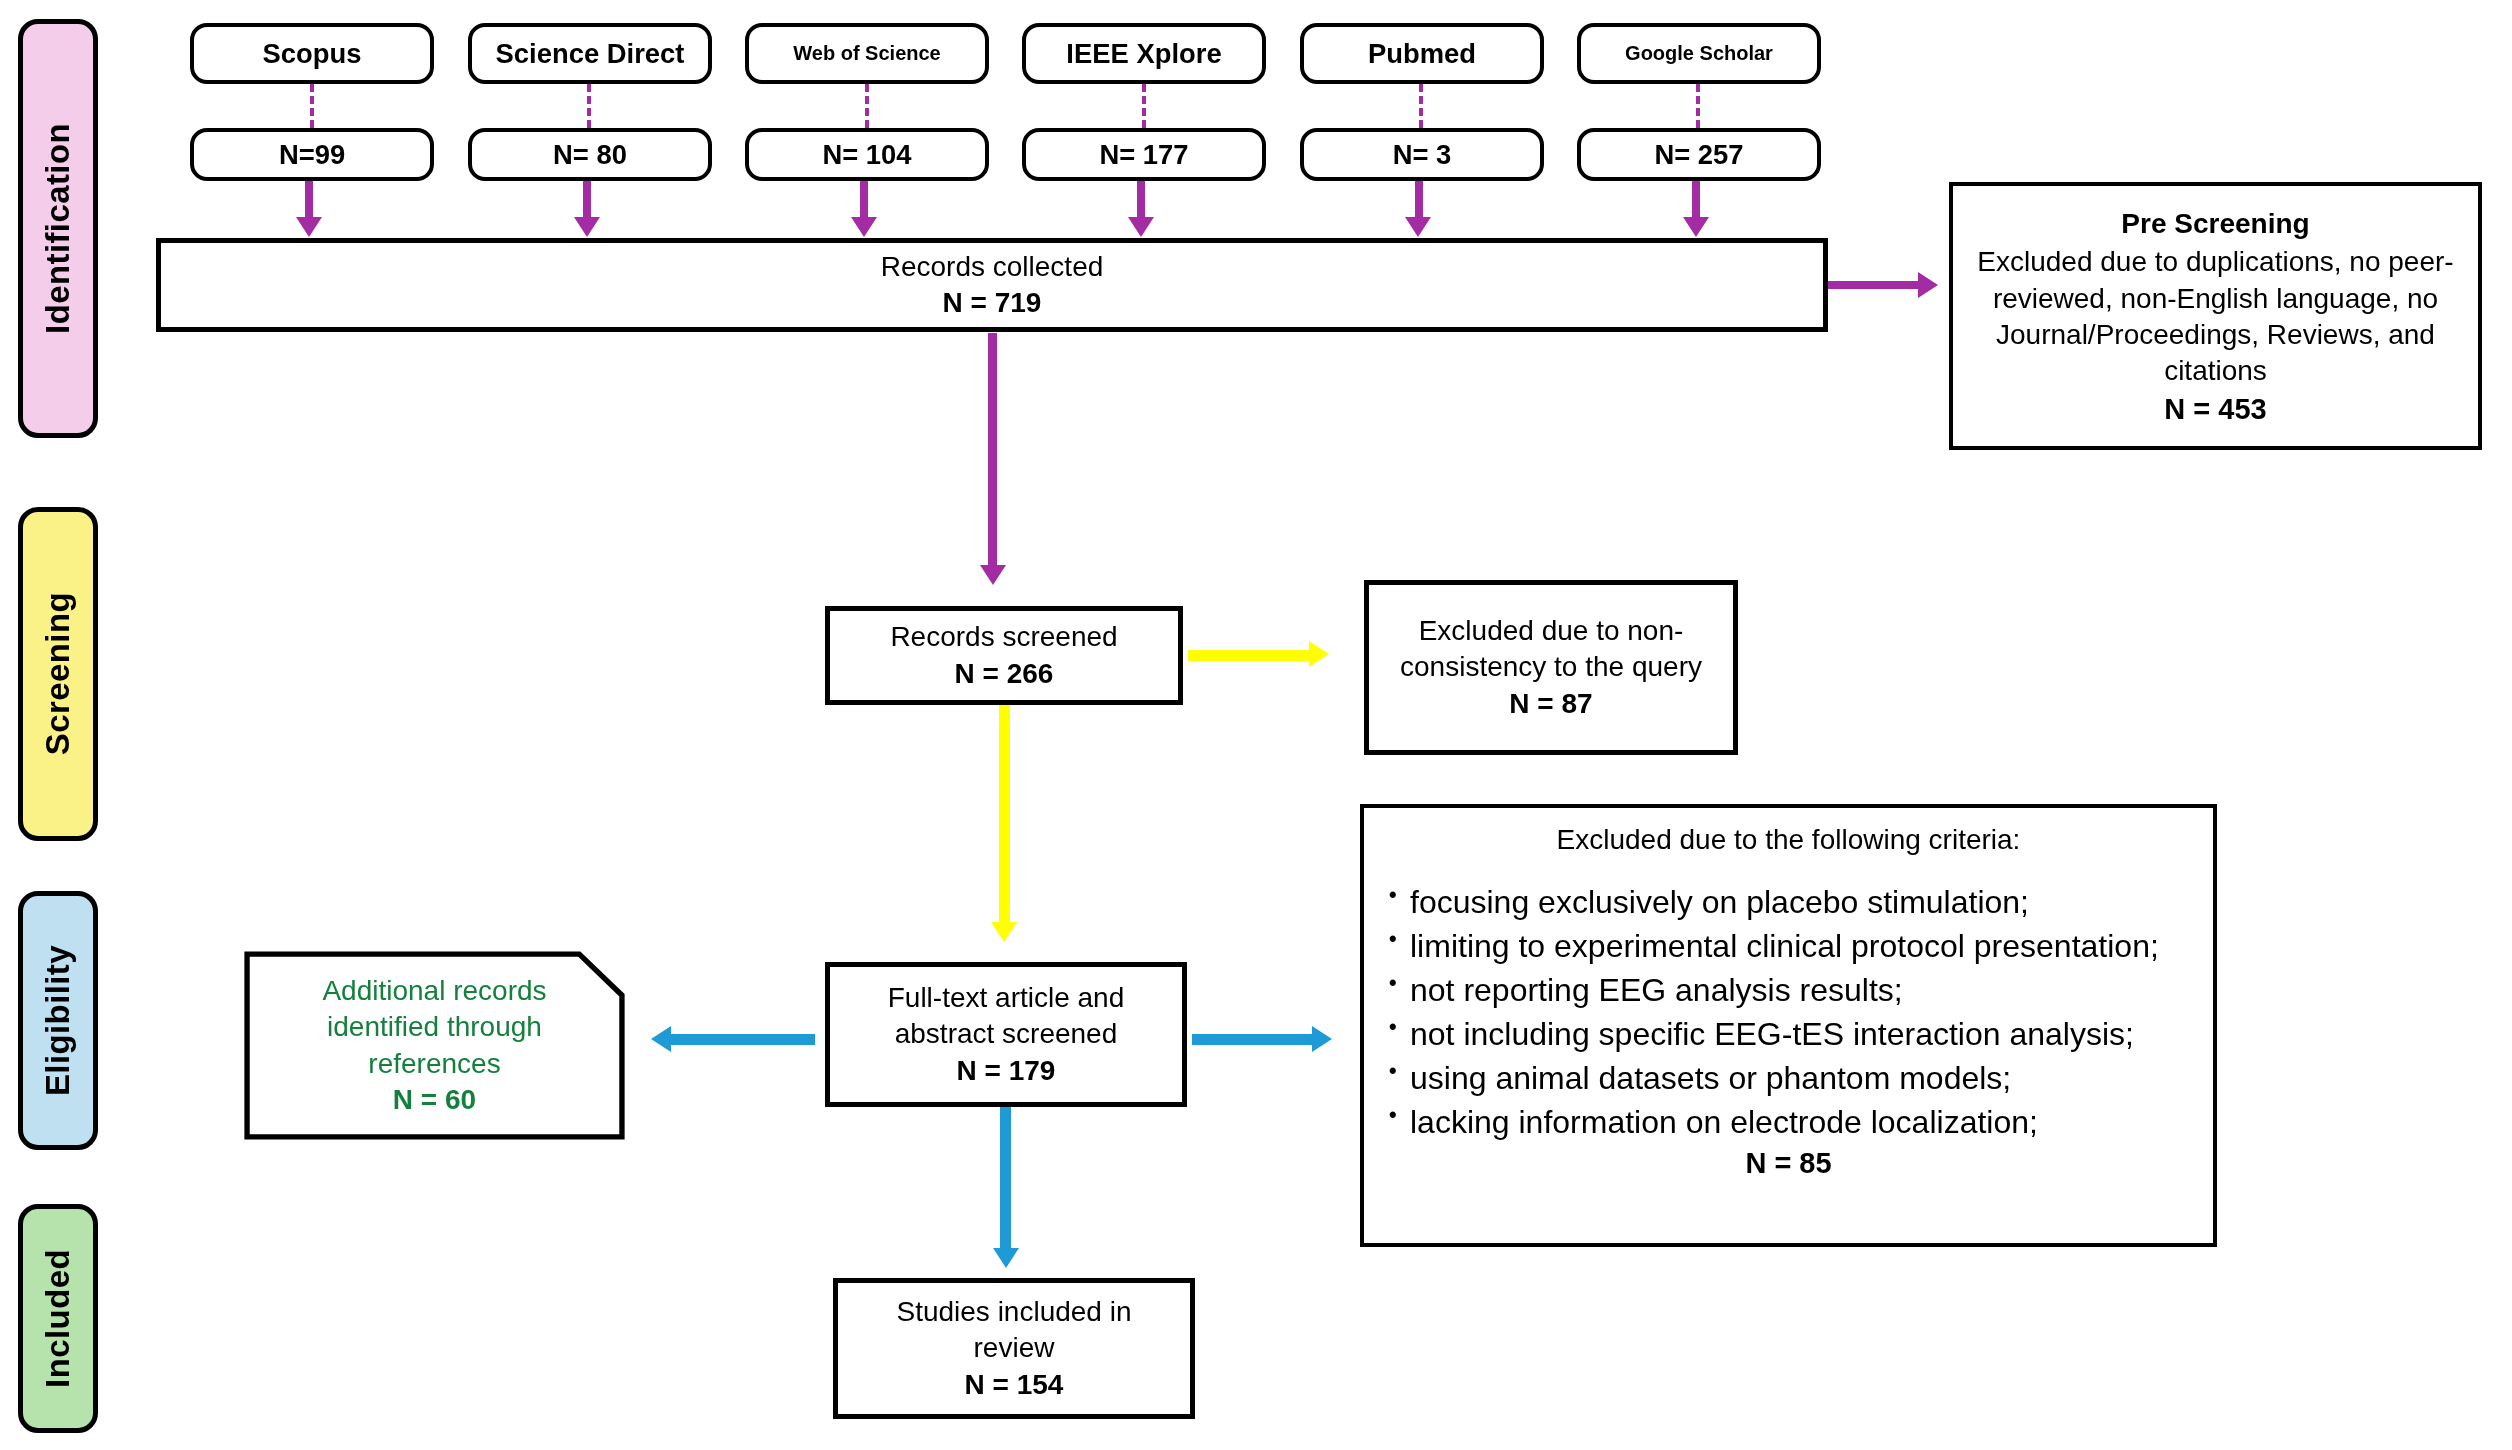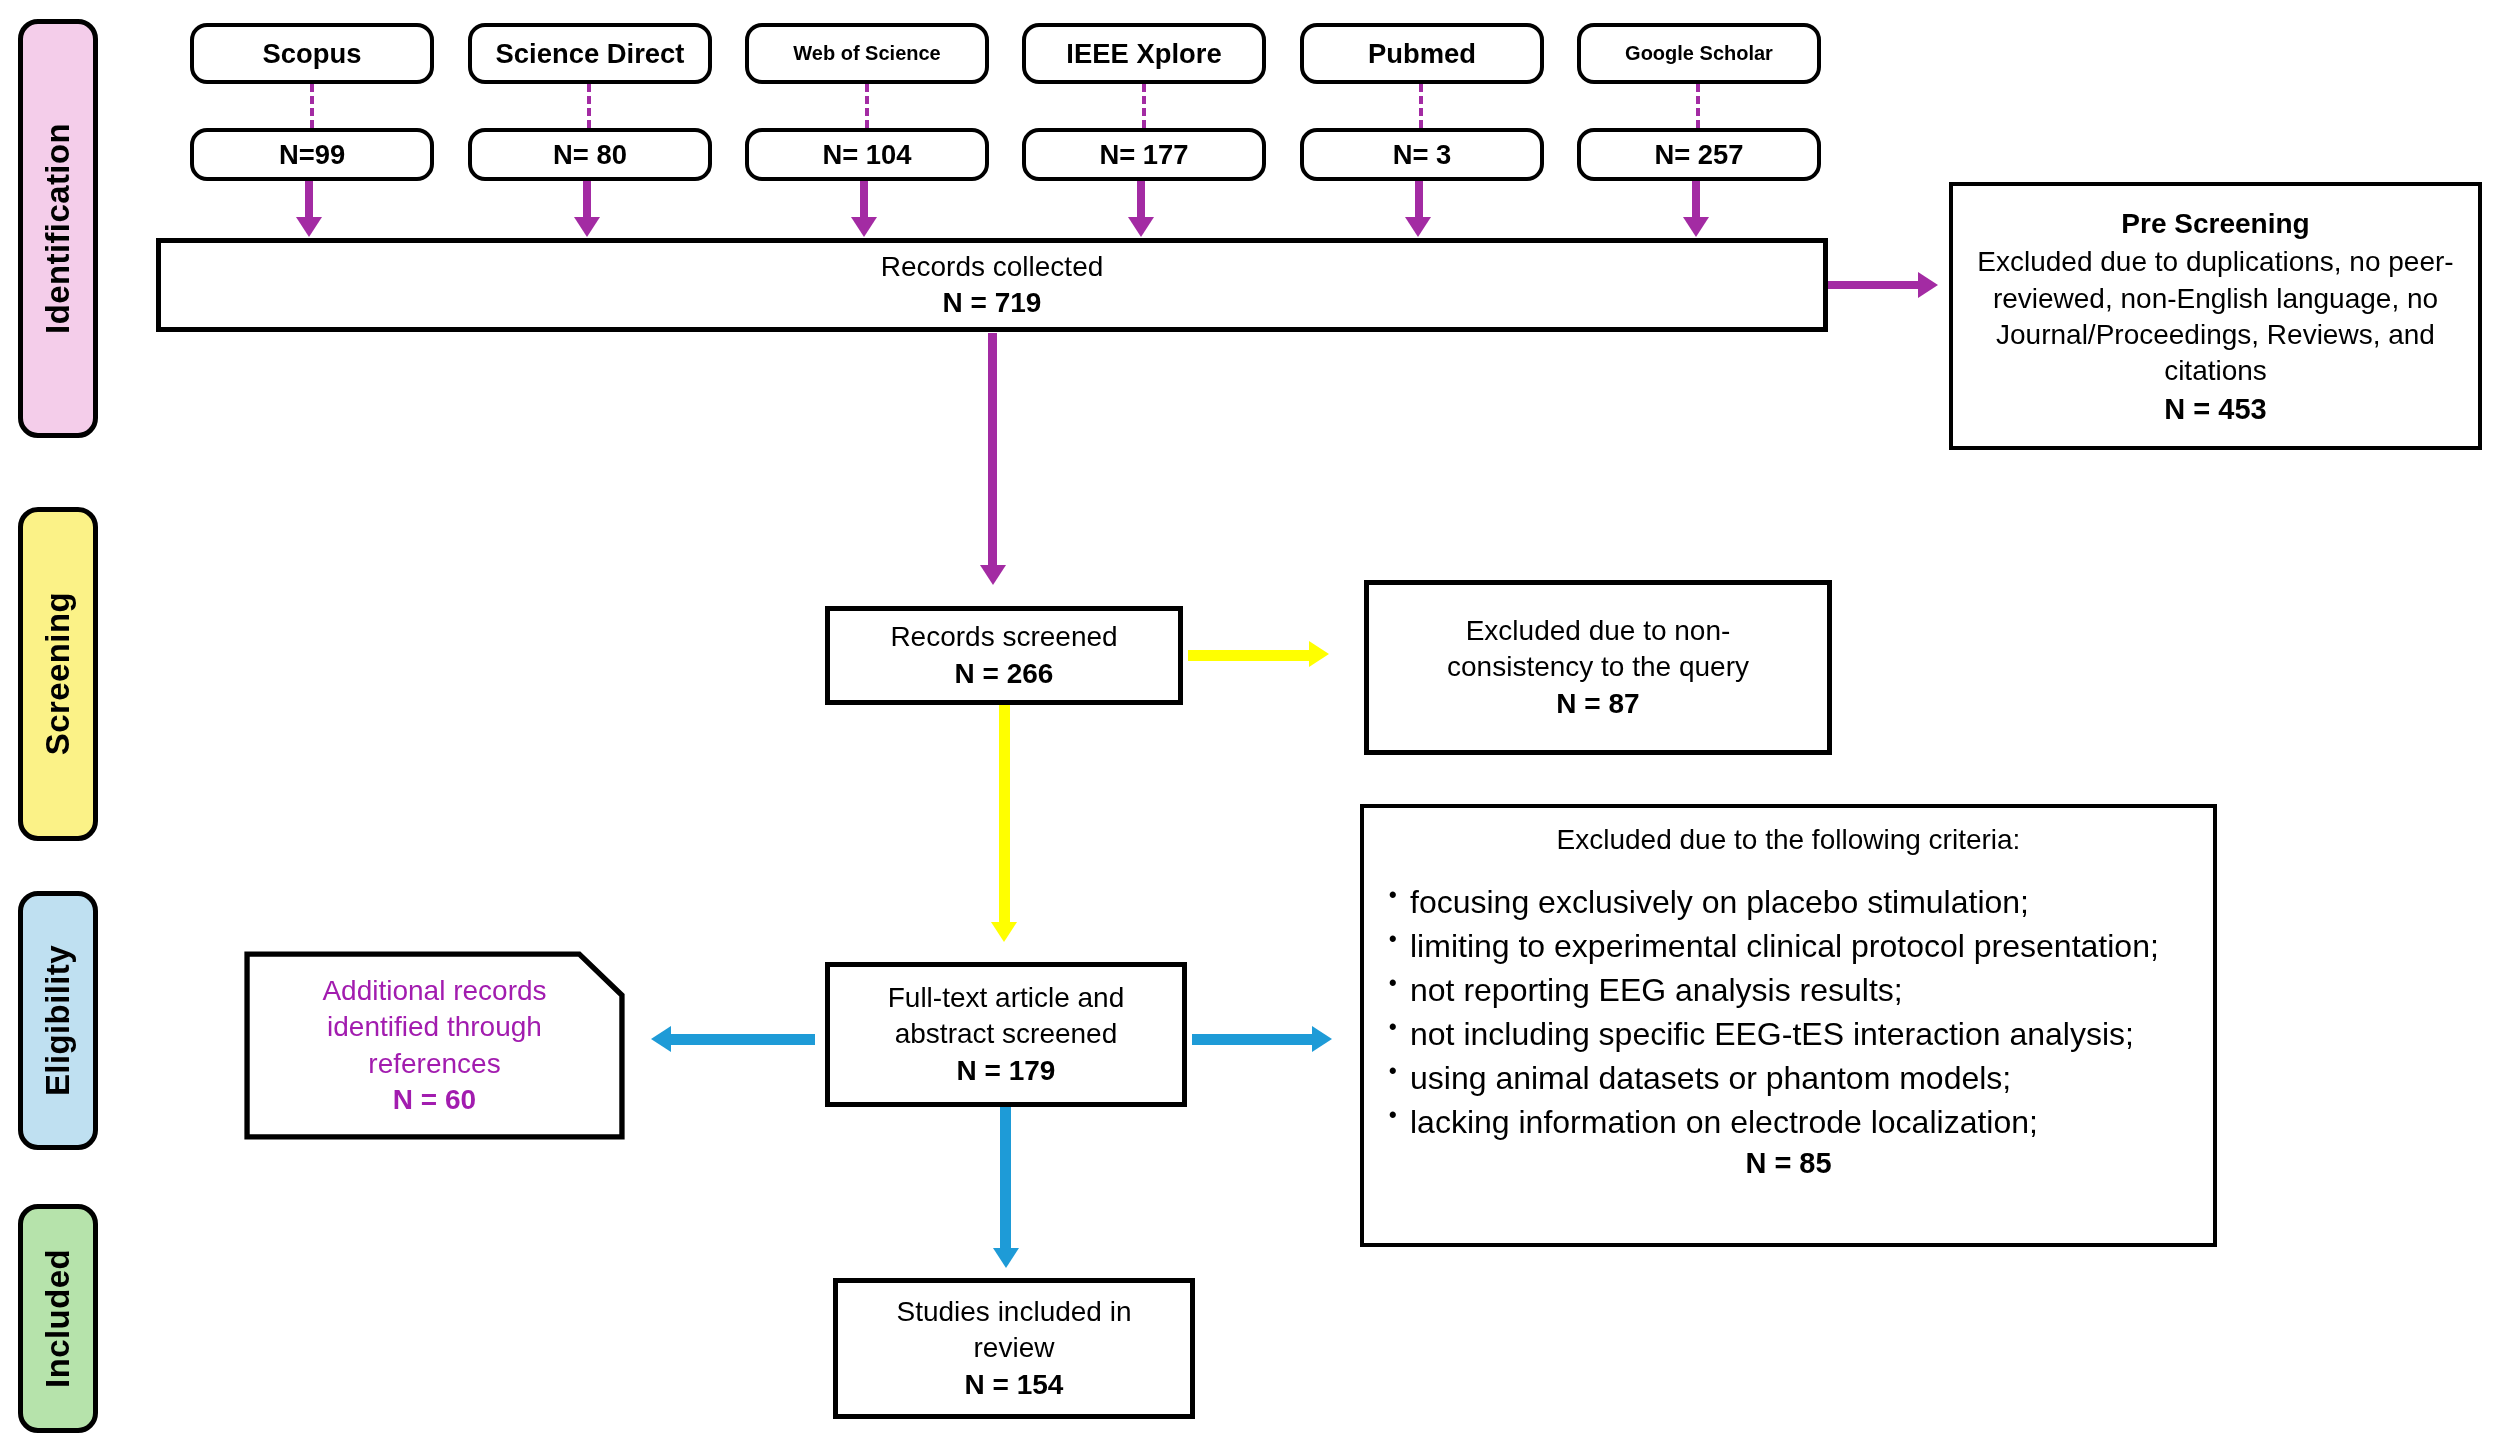--- a/index.html
+++ b/index.html
@@ -83,21 +83,21 @@
   .doc-box .doc-text {
     position: absolute;
     inset: 0;
     display: flex;
     flex-direction: column;
     align-items: center;
     justify-content: center;
     text-align: center;
     font-size: 28px;
     line-height: 1.3;
-    color: #a21caf;
+    color: #15803d;
   }
 
   
   .crit-box {
     position: absolute;
     box-sizing: border-box;
     background: #ffffff;
     border: 4.6px solid #000000;
     padding: 13.7px 20px 13.7px 20px;
     color: #000;
@@ -274,21 +274,21 @@
   <div class="arrow-down c-purple" style="left:980px; top:565px;"></div>
 
   <div class="box flow-box" style="left:825px; top:606px; width:358px; height:99px; border-width:5.3px;">
     <span>Records screened</span>
     <span class="n">N = 266</span>
   </div>
 
   <div class="hline c-yellow" style="left:1188px; top:650px; width:126px; height:10.7px; background:#ffff00;"></div>
   <div class="arrow-right c-yellow" style="left:1309px; top:641px;"></div>
 
-  <div class="box flow-box" style="left:1364px; top:580px; width:468px; height:175px; border-width:5.3px;">
+  <div class="box flow-box" style="left:1364px; top:580px; width:374px; height:175px; border-width:5.3px;">
     <span style="max-width:366px;">Excluded due to non-consistency to the query</span>
     <span class="n">N = 87</span>
   </div>
 
   <div class="vline c-yellow" style="left:999px; top:705px; width:10.7px; height:221px; background:#ffff00;"></div>
   <div class="arrow-down c-yellow" style="left:991px; top:922px;"></div>
 
   <div class="doc-box" style="left:244px; top:951px; width:381px; height:189px;">
     <svg width="381" height="189" viewBox="0 0 500 248">
       <path d="M4,4 H440 L496,58 V244 H4 Z" fill="#ffffff" stroke="#000000" stroke-width="7"></path>

